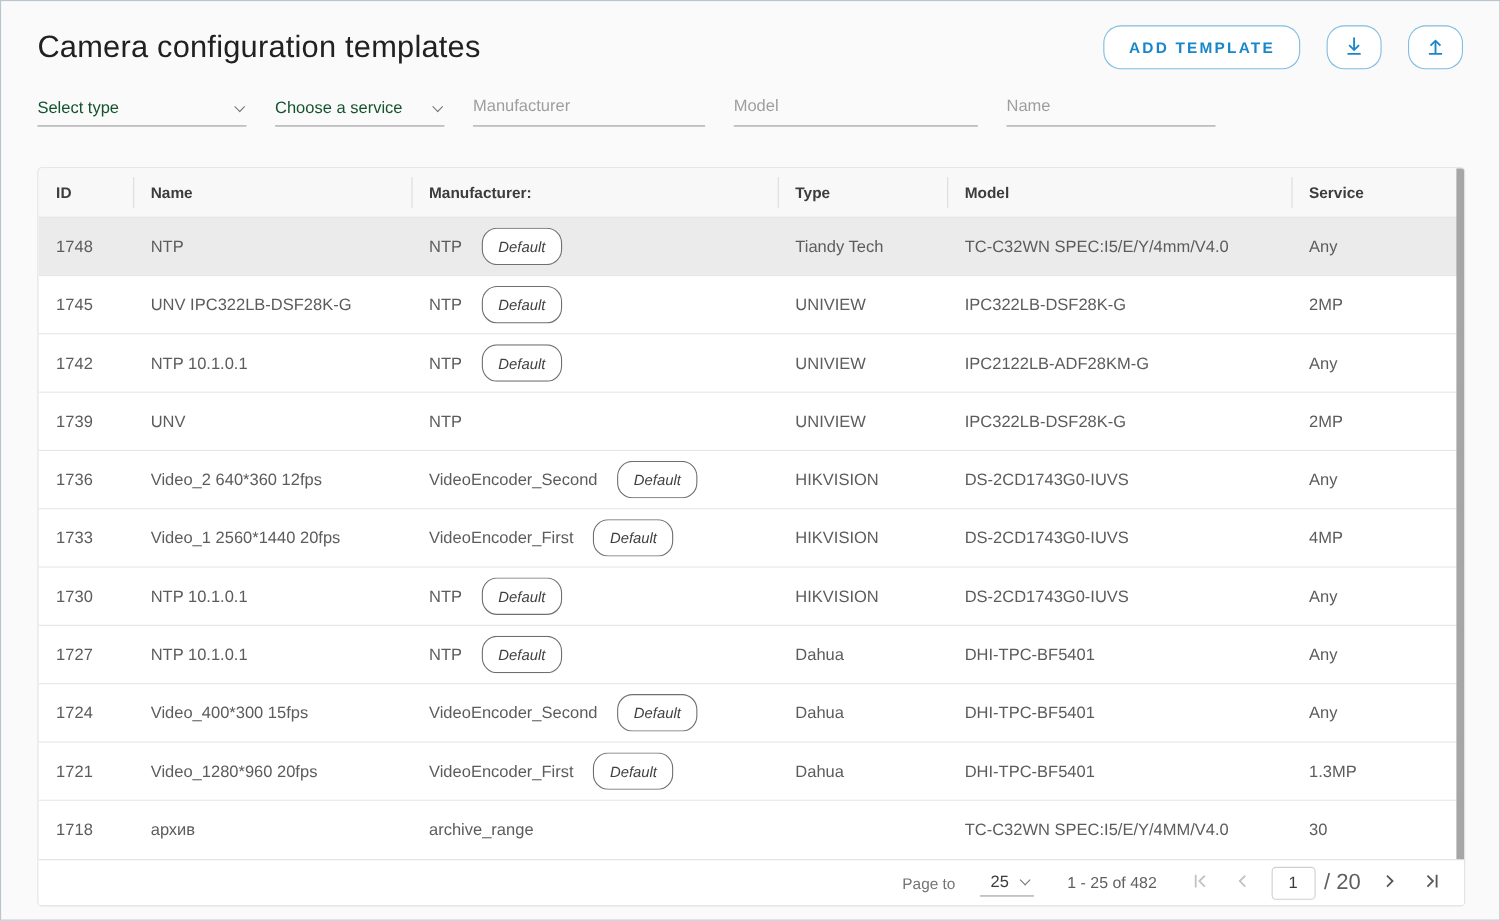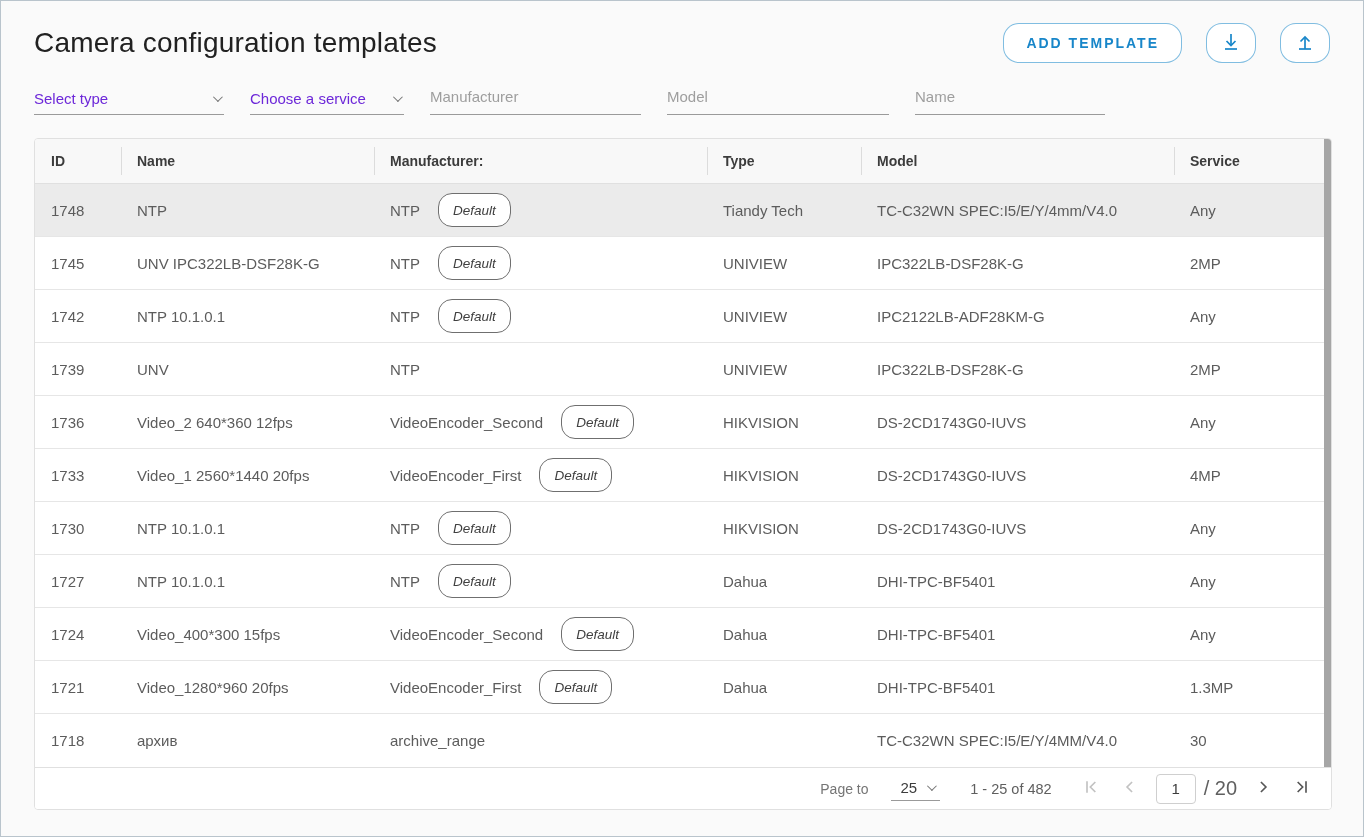--- a/index.html
+++ b/index.html
@@ -23,32 +23,32 @@
     font-size:14px; font-weight:700; letter-spacing:2px;
     padding:0 22px; cursor:pointer; display:flex; align-items:center; justify-content:center;
   }
   .btn-icon { width:50px; padding:0; }
   .btn-icon svg { stroke:#1886c9; fill:none; stroke-width:1.7; }
 
   
   .filters { display:flex; align-items:flex-end; padding:20px 33px 0 33px; gap:26px; }
   .filter-select, .filter-input { border-bottom:1px solid #9a9a9a; height:32px; display:flex; align-items:center; }
   .filter-select { justify-content:space-between; cursor:pointer; }
-  .filter-select .sel-label { font-size:15px; color:#6d28d9; }
+  .filter-select .sel-label { font-size:15px; color:#14532d; }
   .chev { width:7px; height:7px; border-right:1.6px solid #757575; border-bottom:1.6px solid #757575; transform:rotate(45deg) translateY(-2px); margin-right:4px; }
   .filter-input input {
     border:none; outline:none; background:transparent; width:100%;
     font-family:inherit; font-size:15px; color:#b91c1c; padding-bottom:4px;
   }
   .filter-input input::placeholder { color:#9e9e9e; }
   .w-type{ width:190px; } .w-service{ width:154px; } .w-manuf{ width:211px; } .w-model{ width:222px; } .w-name{ width:190px; }
 
   
   .card {
-    position:absolute; left:33px; top:137px; width:1298px;
+    position:absolute; left:33px; top:151px; width:1298px;
     background:#fff; border:1px solid #e0e0e0; border-radius:4px;
     overflow:hidden;
   }
   .grid-row { display:grid; grid-template-columns:86px 253px 333px 154px 313px 1fr; align-items:center; }
   .thead { height:45px; background:#f8f8f8; border-bottom:1px solid #e0e0e0; }
   .th { font-size:14px; font-weight:700; color:#3c3c3c; padding-left:16px; position:relative; height:100%; display:flex; align-items:center; }
   .th + .th::before { content:""; position:absolute; left:0; top:8px; bottom:8px; width:1px; background:#dcdcdc; }
   .tbody .row { height:53px; border-bottom:1px solid #e6e6e6; cursor:pointer; }
   .tbody .row:last-child { border-bottom:none; }
   .tbody .row.selected { background:#ebebeb; }

